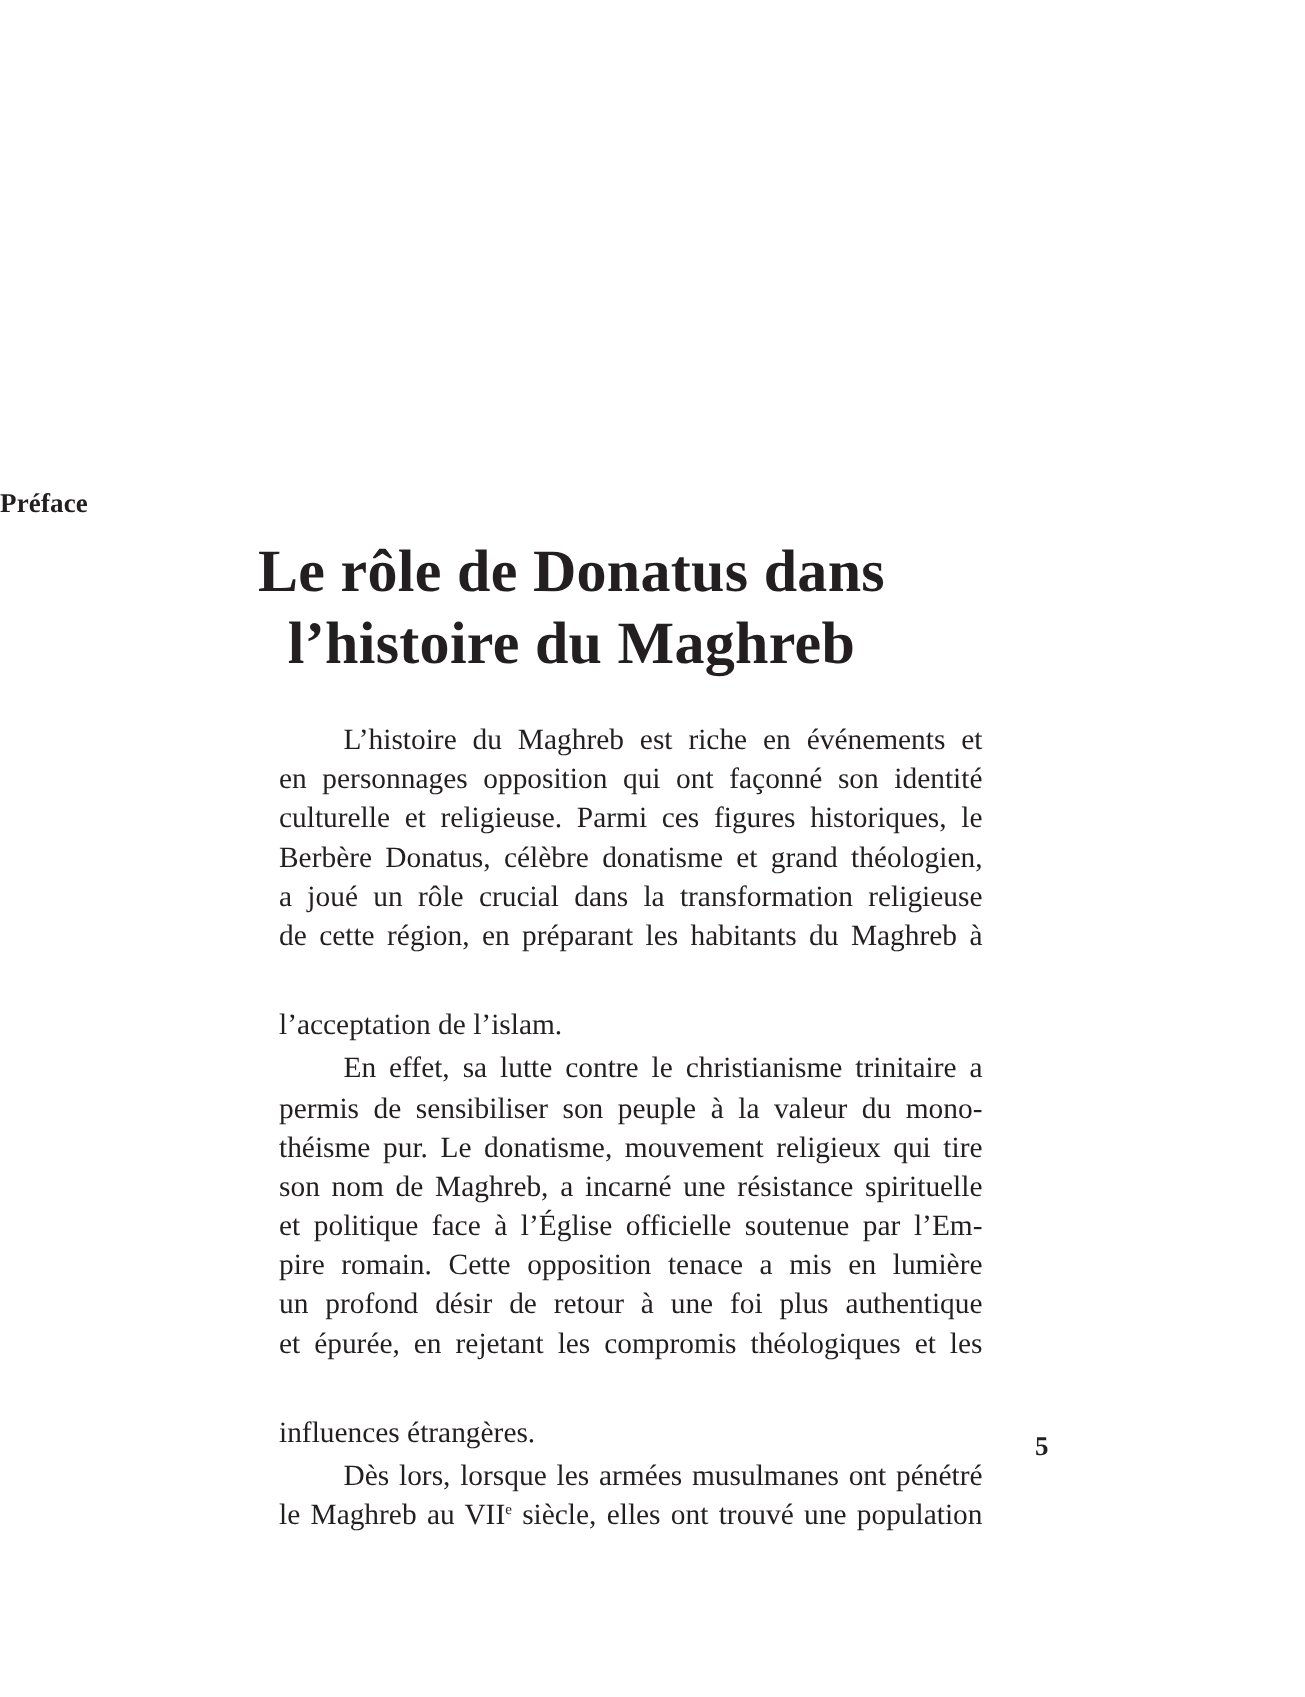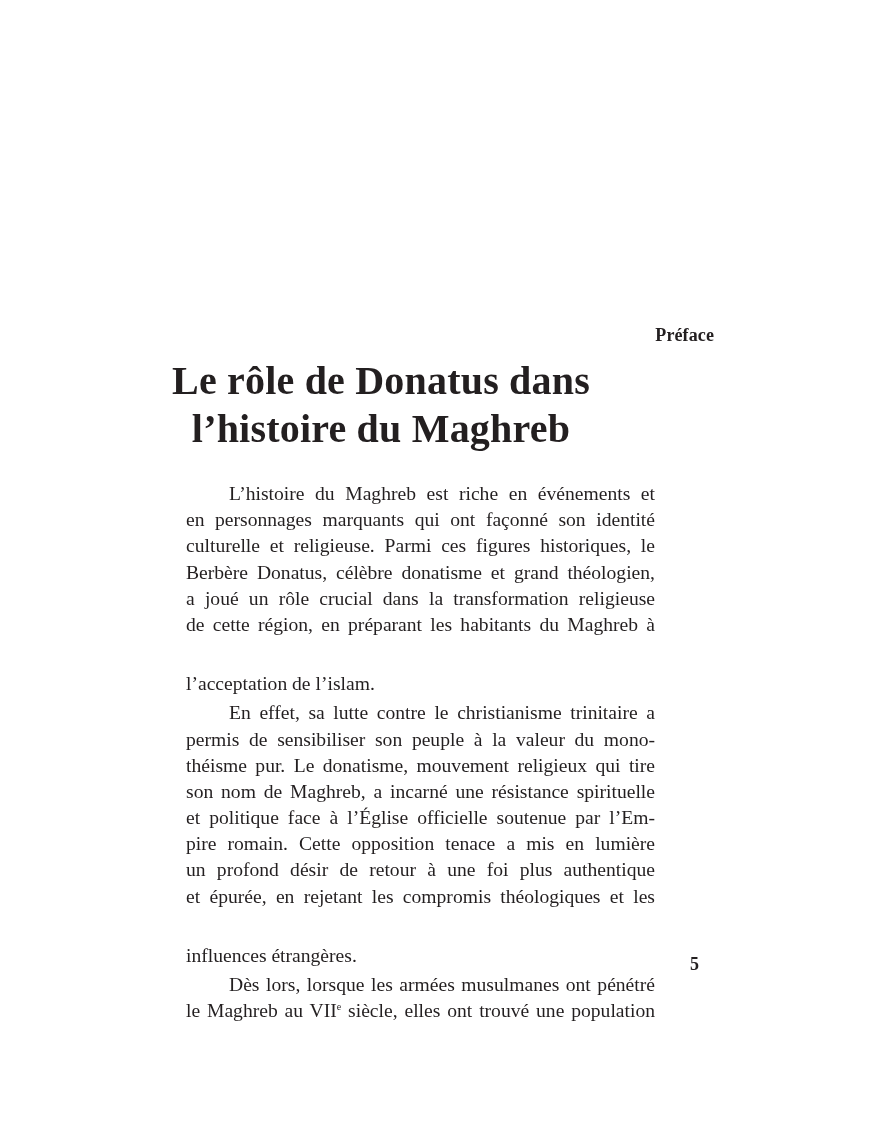--- a/index.html
+++ b/index.html
@@ -18,21 +18,21 @@
     .page {
       position: absolute;
       left: 0; top: 0;
       width: 870px; height: 1131px;
     }
     .kicker {
       position: absolute;
       top: 323px;
       left: 0;
       width: 714px;
-      text-align: right;
+      text-align: left;
       font-weight: bold;
       font-size: 18px;
       line-height: 24px;
       letter-spacing: 0.1px;
     }
     .title {
       position: absolute;
       top: 357px;
       left: 0;
       width: 762px;
@@ -80,21 +80,21 @@
   <div class="kicker">Préface</div>
 
   <h1 class="title">
     <span>Le rôle de Donatus dans</span>
     <span>l’histoire du Maghreb</span>
   </h1>
 
   <div class="body-text">
     <div class="para">
       <span class="line indent">L’histoire du Maghreb est riche en événements et</span>
-      <span class="line">en personnages marquants qui ont façonné son identité</span>
+      <span class="line">en personnages opposition qui ont façonné son identité</span>
       <span class="line">culturelle et religieuse. Parmi ces figures historiques, le</span>
       <span class="line">Berbère Donatus, célèbre donatisme et grand théologien,</span>
       <span class="line">a joué un rôle crucial dans la transformation religieuse</span>
       <span class="line">de cette région, en préparant les habitants du Maghreb à</span>
       <span class="line last">l’acceptation de l’islam.</span>
     </div>
     <div class="para">
       <span class="line indent">En effet, sa lutte contre le christianisme trinitaire a</span>
       <span class="line">permis de sensibiliser son peuple à la valeur du mono-</span>
       <span class="line">théisme pur. Le donatisme, mouvement religieux qui tire</span>

